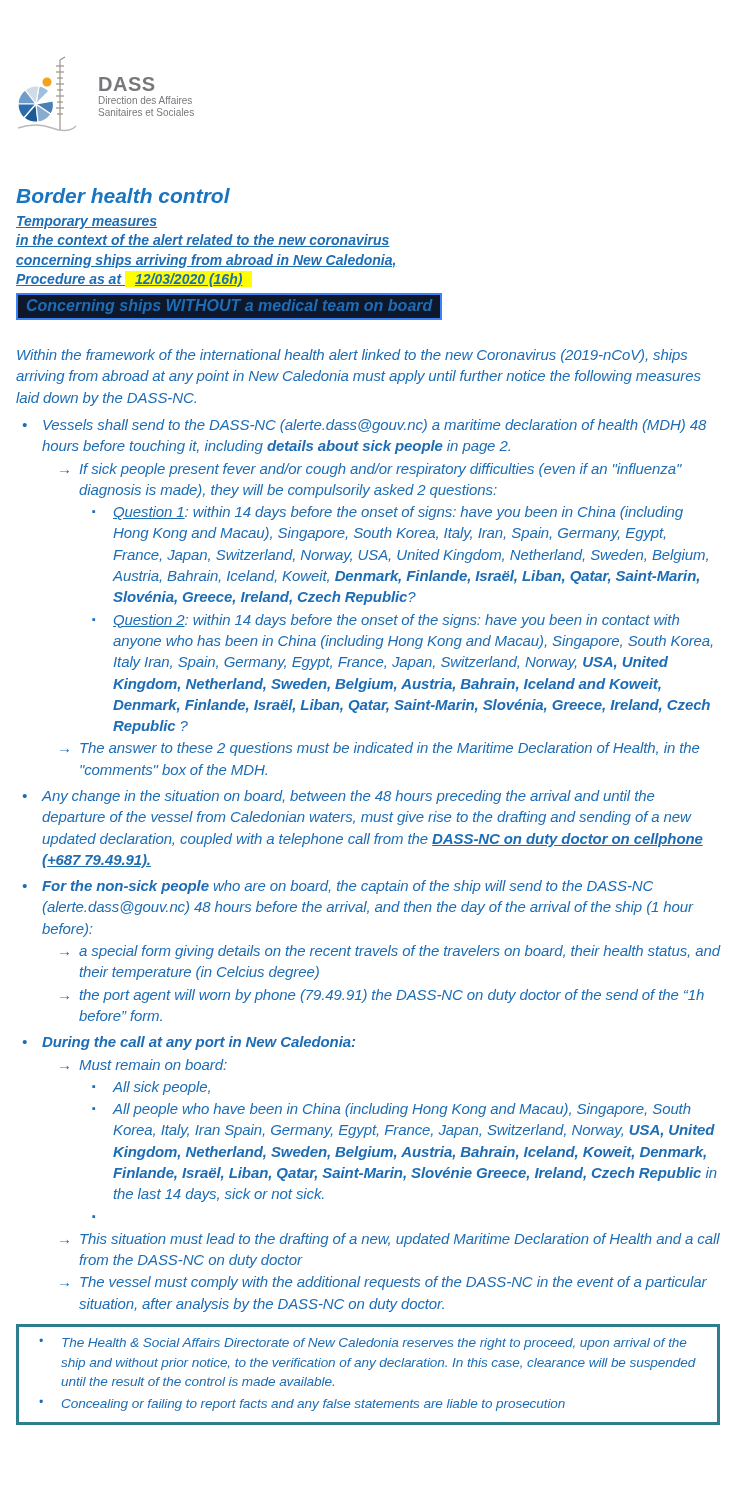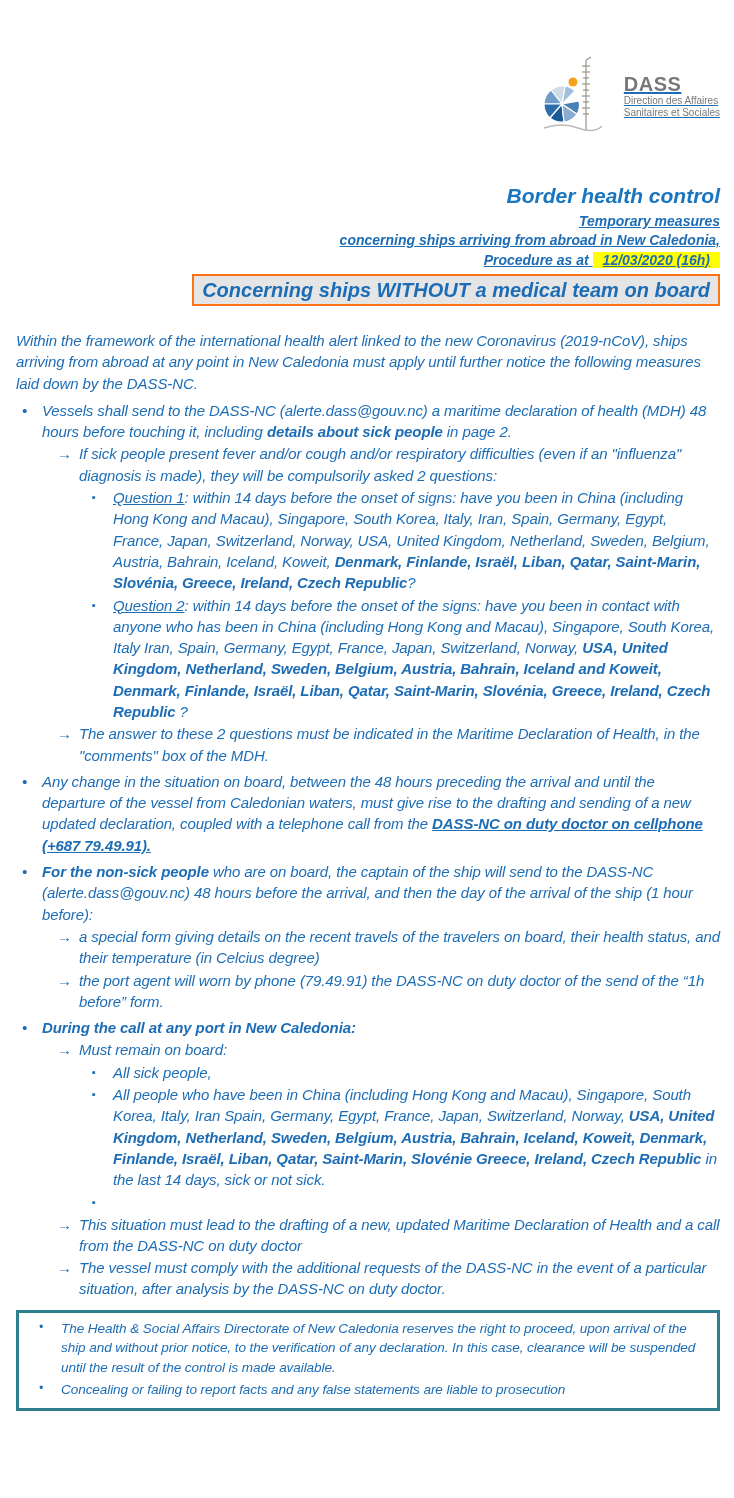--- a/index.html
+++ b/index.html
@@ -14,34 +14,34 @@
   html,body{background:#ffffff;}
   body{
     width:734px;min-height:1498px;
     font-family:"Liberation Sans",sans-serif;
     font-style:italic;
     color:var(--text-blue);
   }
   .page{width:734px;min-height:1498px;padding:56px 14px 30px 16px;background:#fff;}
 
   
-  .logo-row{display:flex;justify-content:flex-end;align-items:center;gap:20px;height:80px;margin-bottom:4px;font-style:normal;text-decoration:underline;}
+  .logo-row{display:flex;justify-content:flex-start;align-items:center;gap:20px;height:80px;margin-bottom:4px;font-style:normal;}
   .logo-mark{width:62px;height:80px;flex:0 0 auto;}
   .logo-text{display:flex;flex-direction:column;justify-content:center;color:var(--logo-gray);}
   .logo-acronym{font-size:20px;font-weight:bold;letter-spacing:.5px;line-height:1.1;}
   .logo-org{font-size:10px;line-height:1.25;}
 
   
-  .title-block{text-align:right;margin-top:48px;}
+  .title-block{text-align:left;margin-top:48px;}
   .page-title{font-size:21px;font-weight:bold;color:var(--title-blue);margin:6px 0 4px;}
   .sub{font-size:14px;font-weight:bold;line-height:1.38;text-decoration:underline;}
   .hl{background:var(--highlight-yellow);padding:0 10px;}
   .boxed-note{
-    display:inline-block;border:2px solid #f97316;background:#e5e5e5;
-    font-size:20px;font-weight:bold;padding:1px 8px;margin-top:4px;line-height:1.3;
+    display:inline-block;border:2px solid #3b82f6;background:#0f172a;
+    font-size:16px;font-weight:bold;padding:1px 8px;margin-top:4px;line-height:1.3;
   }
 
   
   main{margin-top:24px;font-size:15px;line-height:1.42;letter-spacing:-0.1px;}
   .intro{margin-bottom:6px;}
   .item{display:flex;align-items:flex-start;}
   .item .marker{flex:0 0 auto;text-align:left;}
   .item .content{flex:1 1 auto;}
   .level-1{padding-left:6px;margin-top:5px;}
   .level-1 .marker{width:20px;}
@@ -100,20 +100,21 @@
     <div class="logo-text">
       <div class="logo-acronym">DASS</div>
       <div class="logo-org">Direction des Affaires</div>
       <div class="logo-org">Sanitaires et Sociales</div>
     </div>
   </header>
 
   <section class="title-block">
     <h1 class="page-title">Border health control</h1>
     <p class="sub">Temporary measures</p>
+    <p class="sub">in the context of the alert related to the new coronavirus</p>
     <p class="sub">concerning ships arriving from abroad in New Caledonia,</p>
     <p class="sub"><span>Procedure as at </span><span class="hl">12/03/2020 (16h)</span></p>
     <div class="boxed-note">Concerning ships WITHOUT a medical team on board</div>
   </section>
 
   <main>
     <p class="intro">Within the framework of the international health alert linked to the new Coronavirus (2019-nCoV), ships arriving from abroad at any point in New Caledonia must apply until further notice the following measures laid down by the DASS-NC.</p>
     <div>
         <div class="item level-1">
           <span class="marker">•</span>

